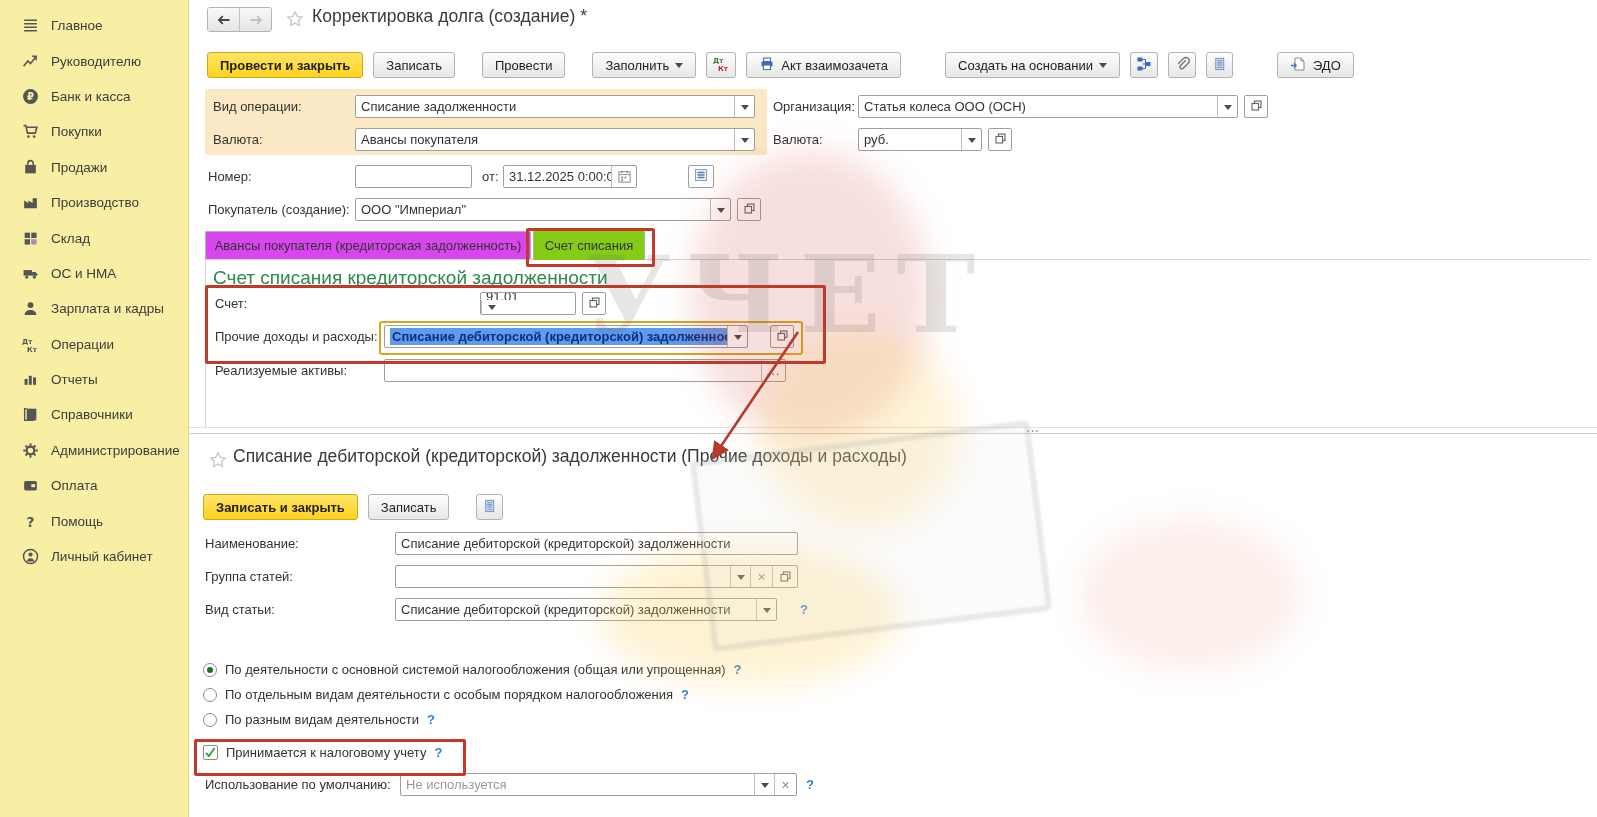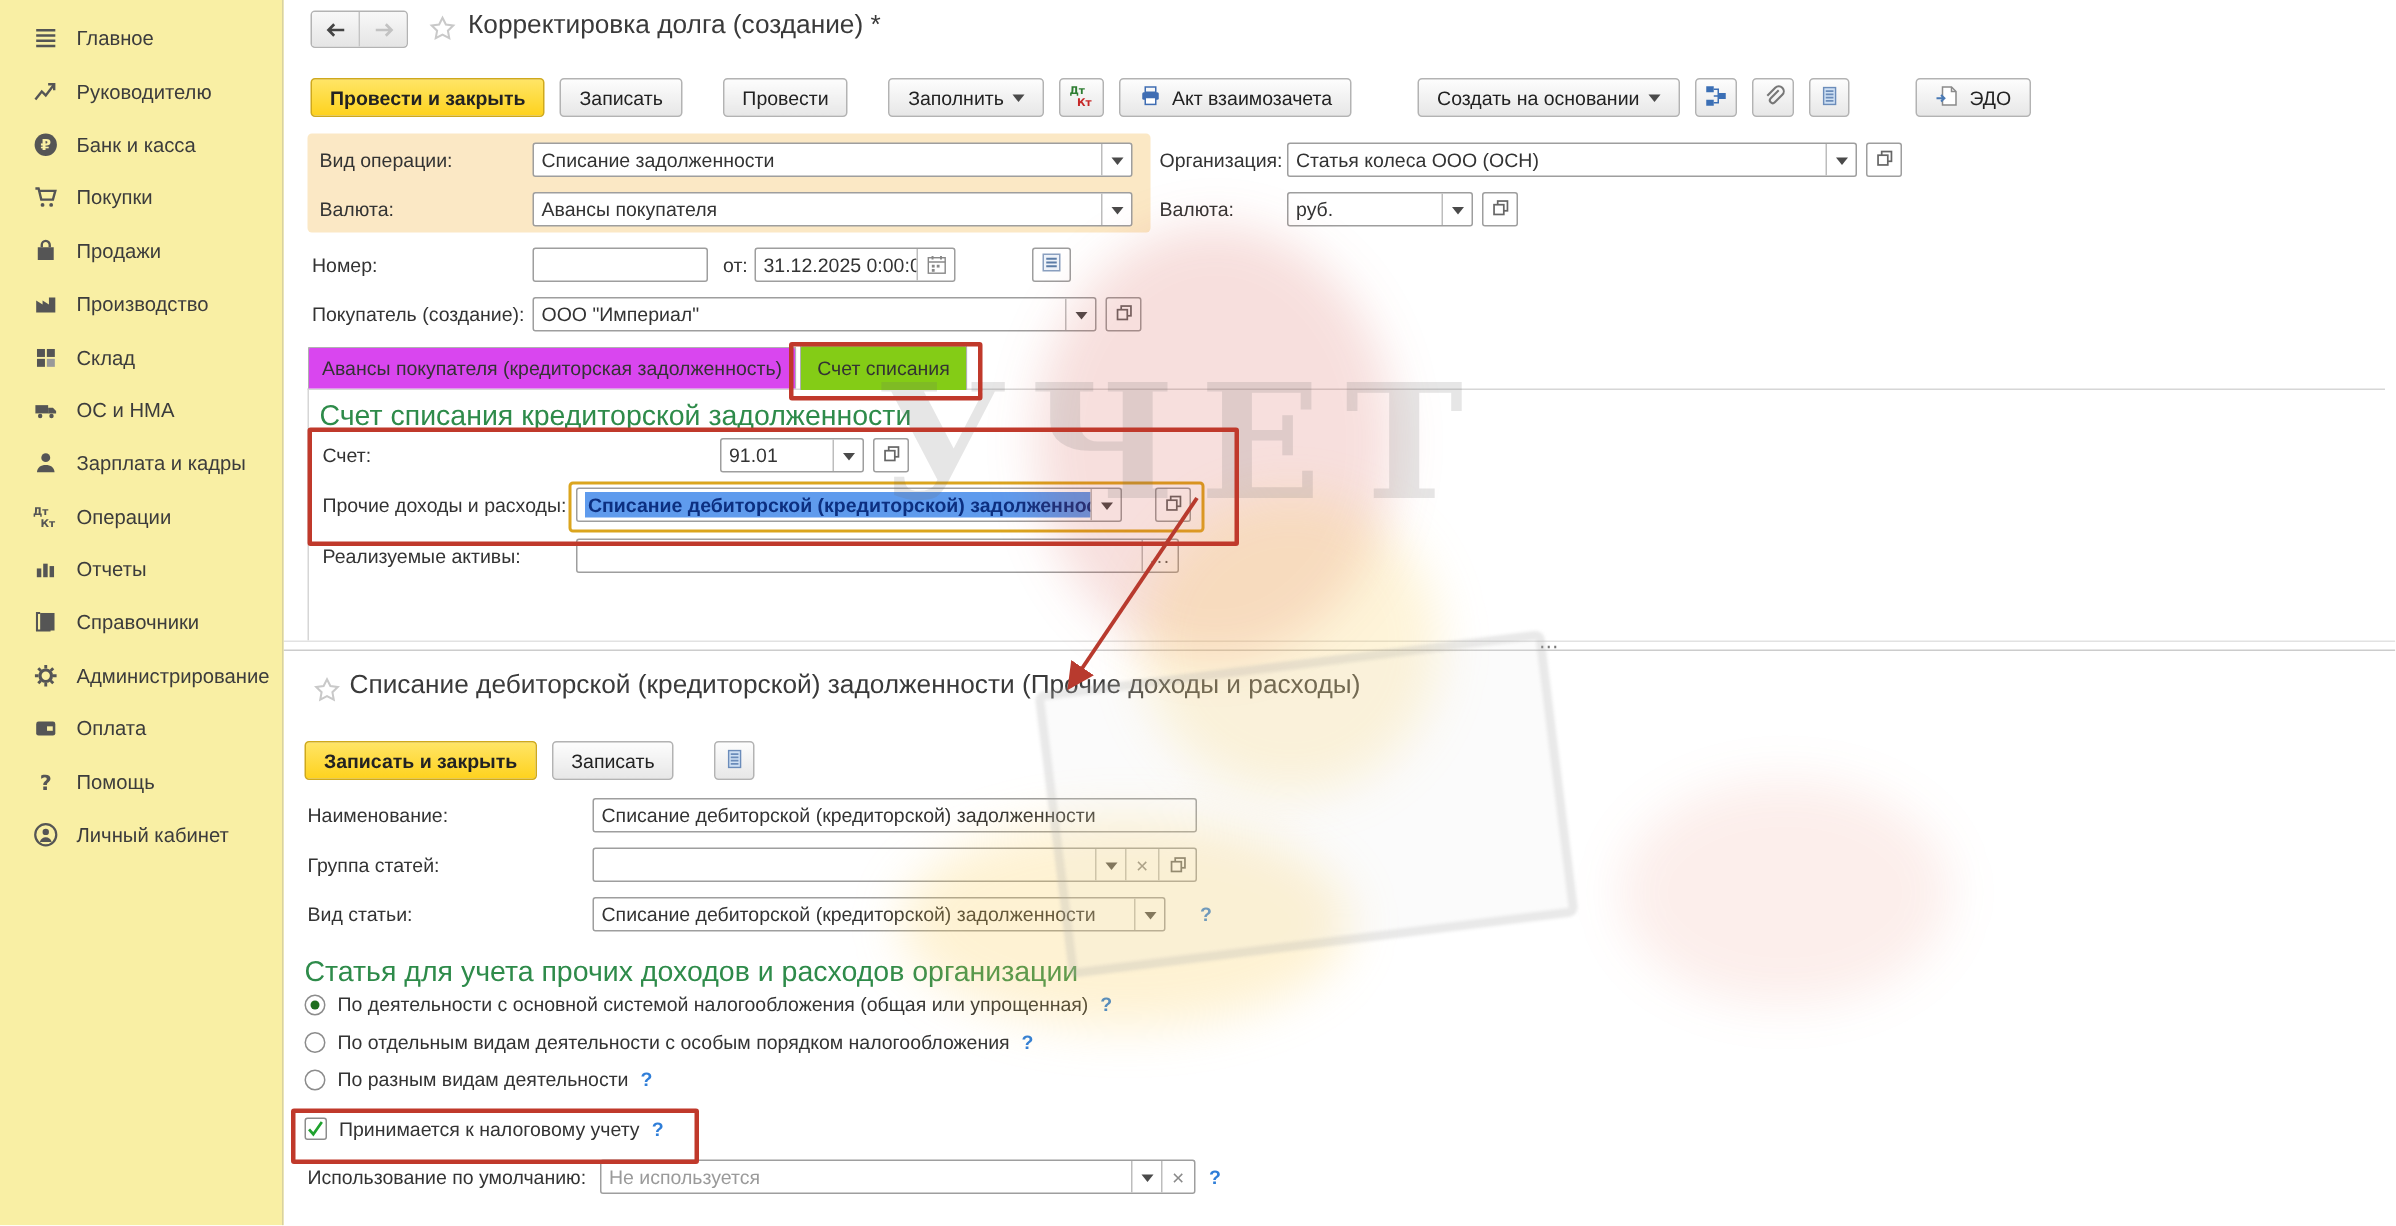--- a/index.html
+++ b/index.html
@@ -401,21 +401,21 @@
     </span>
 
   <div class="tab" style="left:205px;top:231px;width:326px;">Авансы покупателя (кредиторская задолженность)</div>
   <div class="tab active" style="left:533px;top:230px;width:112px;">Счет списания</div>
   <div class="hline" style="left:205px;top:259px;width:1385px;"></div>
   <div class="vline" style="left:205px;top:259px;height:168px;"></div>
 
   <div class="ghdr" style="left:213px;top:267px;">Счет списания кредиторской задолженности</div>
 
   <span class="lbl" style="left:215px;top:292px;">Счет:</span>
-  <div class="group" style="left:480px;top:292px;width:96px;">
+  <div class="group" style="left:480px;top:292px;width:96px;flex-direction:column;">
     <span class="val">91.01</span>
     <span class="caret"></span>
   </div>
   <span class="sqbtn" style="left:582px;top:292px;">
       <span><svg width="13" height="13" viewBox="0 0 16 16">
           <rect x="5.5" y="2.5" width="8" height="8" fill="none" stroke="#666" stroke-width="1.4"></rect>
           <rect x="2.5" y="5.5" width="8" height="8" fill="#fff" stroke="#666" stroke-width="1.4"></rect>
         </svg></span>
     </span>
 
@@ -479,21 +479,20 @@
       </span>
   </div>
 
   <span class="lbl" style="left:205px;top:598px;">Вид статьи:</span>
   <div class="group" style="left:395px;top:598px;width:382px;">
     <span class="val">Списание дебиторской (кредиторской) задолженности</span>
     <span class="caret"></span>
   </div>
   <span class="lbl q" style="left:800px;top:598px;">?</span>
 
-  <div class="ghdr" style="left:203px;top:638px;">Статья для учета прочих доходов и расходов организации</div>
 
   <div class="choice-row" style="left:203px;top:662px;">
     <span class="radio checked"></span>
     <span>По деятельности с основной системой налогообложения (общая или упрощенная)</span>
     <span class="q">?</span>
   </div>
   <div class="choice-row" style="left:203px;top:687px;">
     <span class="radio"></span>
     <span>По отдельным видам деятельности с особым порядком налогообложения</span>
     <span class="q">?</span>

